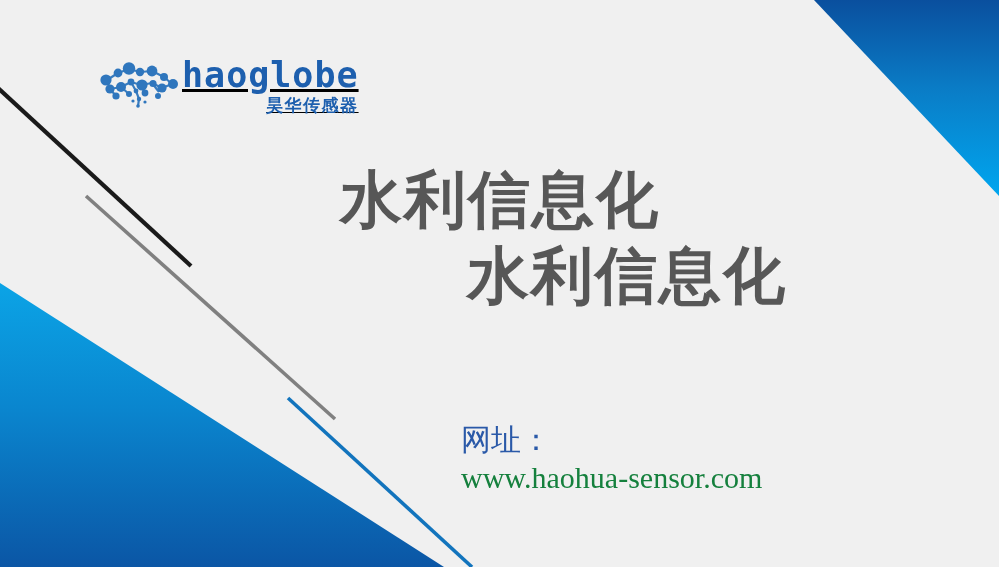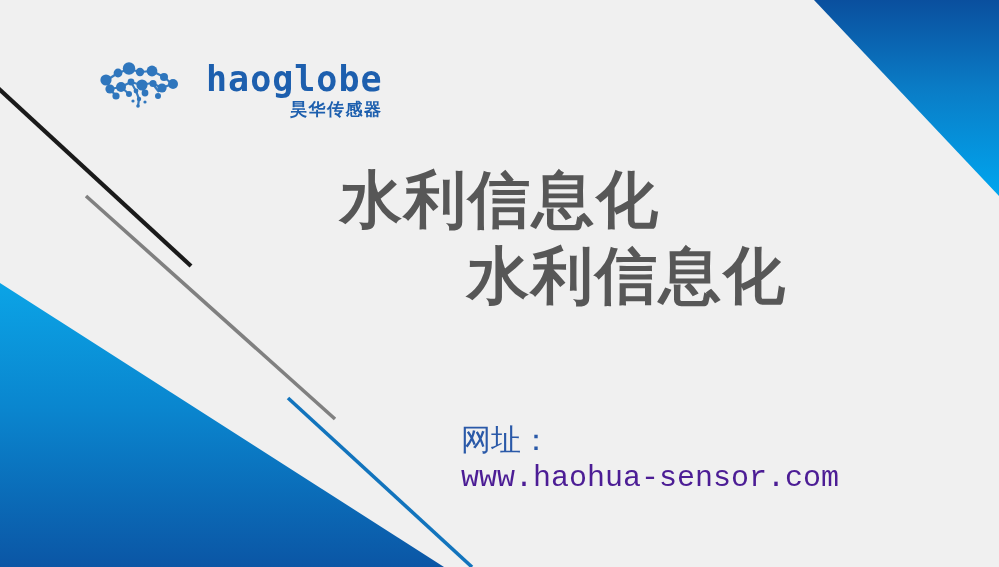--- a/index.html
+++ b/index.html
@@ -24,22 +24,23 @@
     height: 567px;
     pointer-events: none;
   }
 
   
   #logo-block {
     position: absolute;
     left: 96px;
     top: 58px;
     display: flex;
-    align-items: flex-end;
-    gap: 24px;
+    align-items: flex-start;
+    gap: 0;
+    text-decoration: underline;
   }
   #logo-mark {
     width: 86px;
     height: 60px;
     display: block;
   }
   #logo-text-wrap {
     display: flex;
     flex-direction: column;
     align-items: flex-end;
@@ -95,23 +96,23 @@
     white-space: nowrap;
     flex-direction: column;
   }
   #website-label {
     font-family: "DejaVu Sans", sans-serif;
     font-size: 30px;
     letter-spacing: 0px;
     color: #2a59a8;
   }
   #website-url {
-    font-family: Liberation Mono, monospace;
+    font-family: Liberation Serif, serif;
     font-size: 30px;
-    color: #4c1d95;
+    color: #15803d;
     margin-left: 6px;
   }
 </style>
 </head>
 <body>
 
 <div id="slide">
 
   <svg id="bg-shapes" viewBox="0 0 999 567" width="999" height="567">
     <defs>

